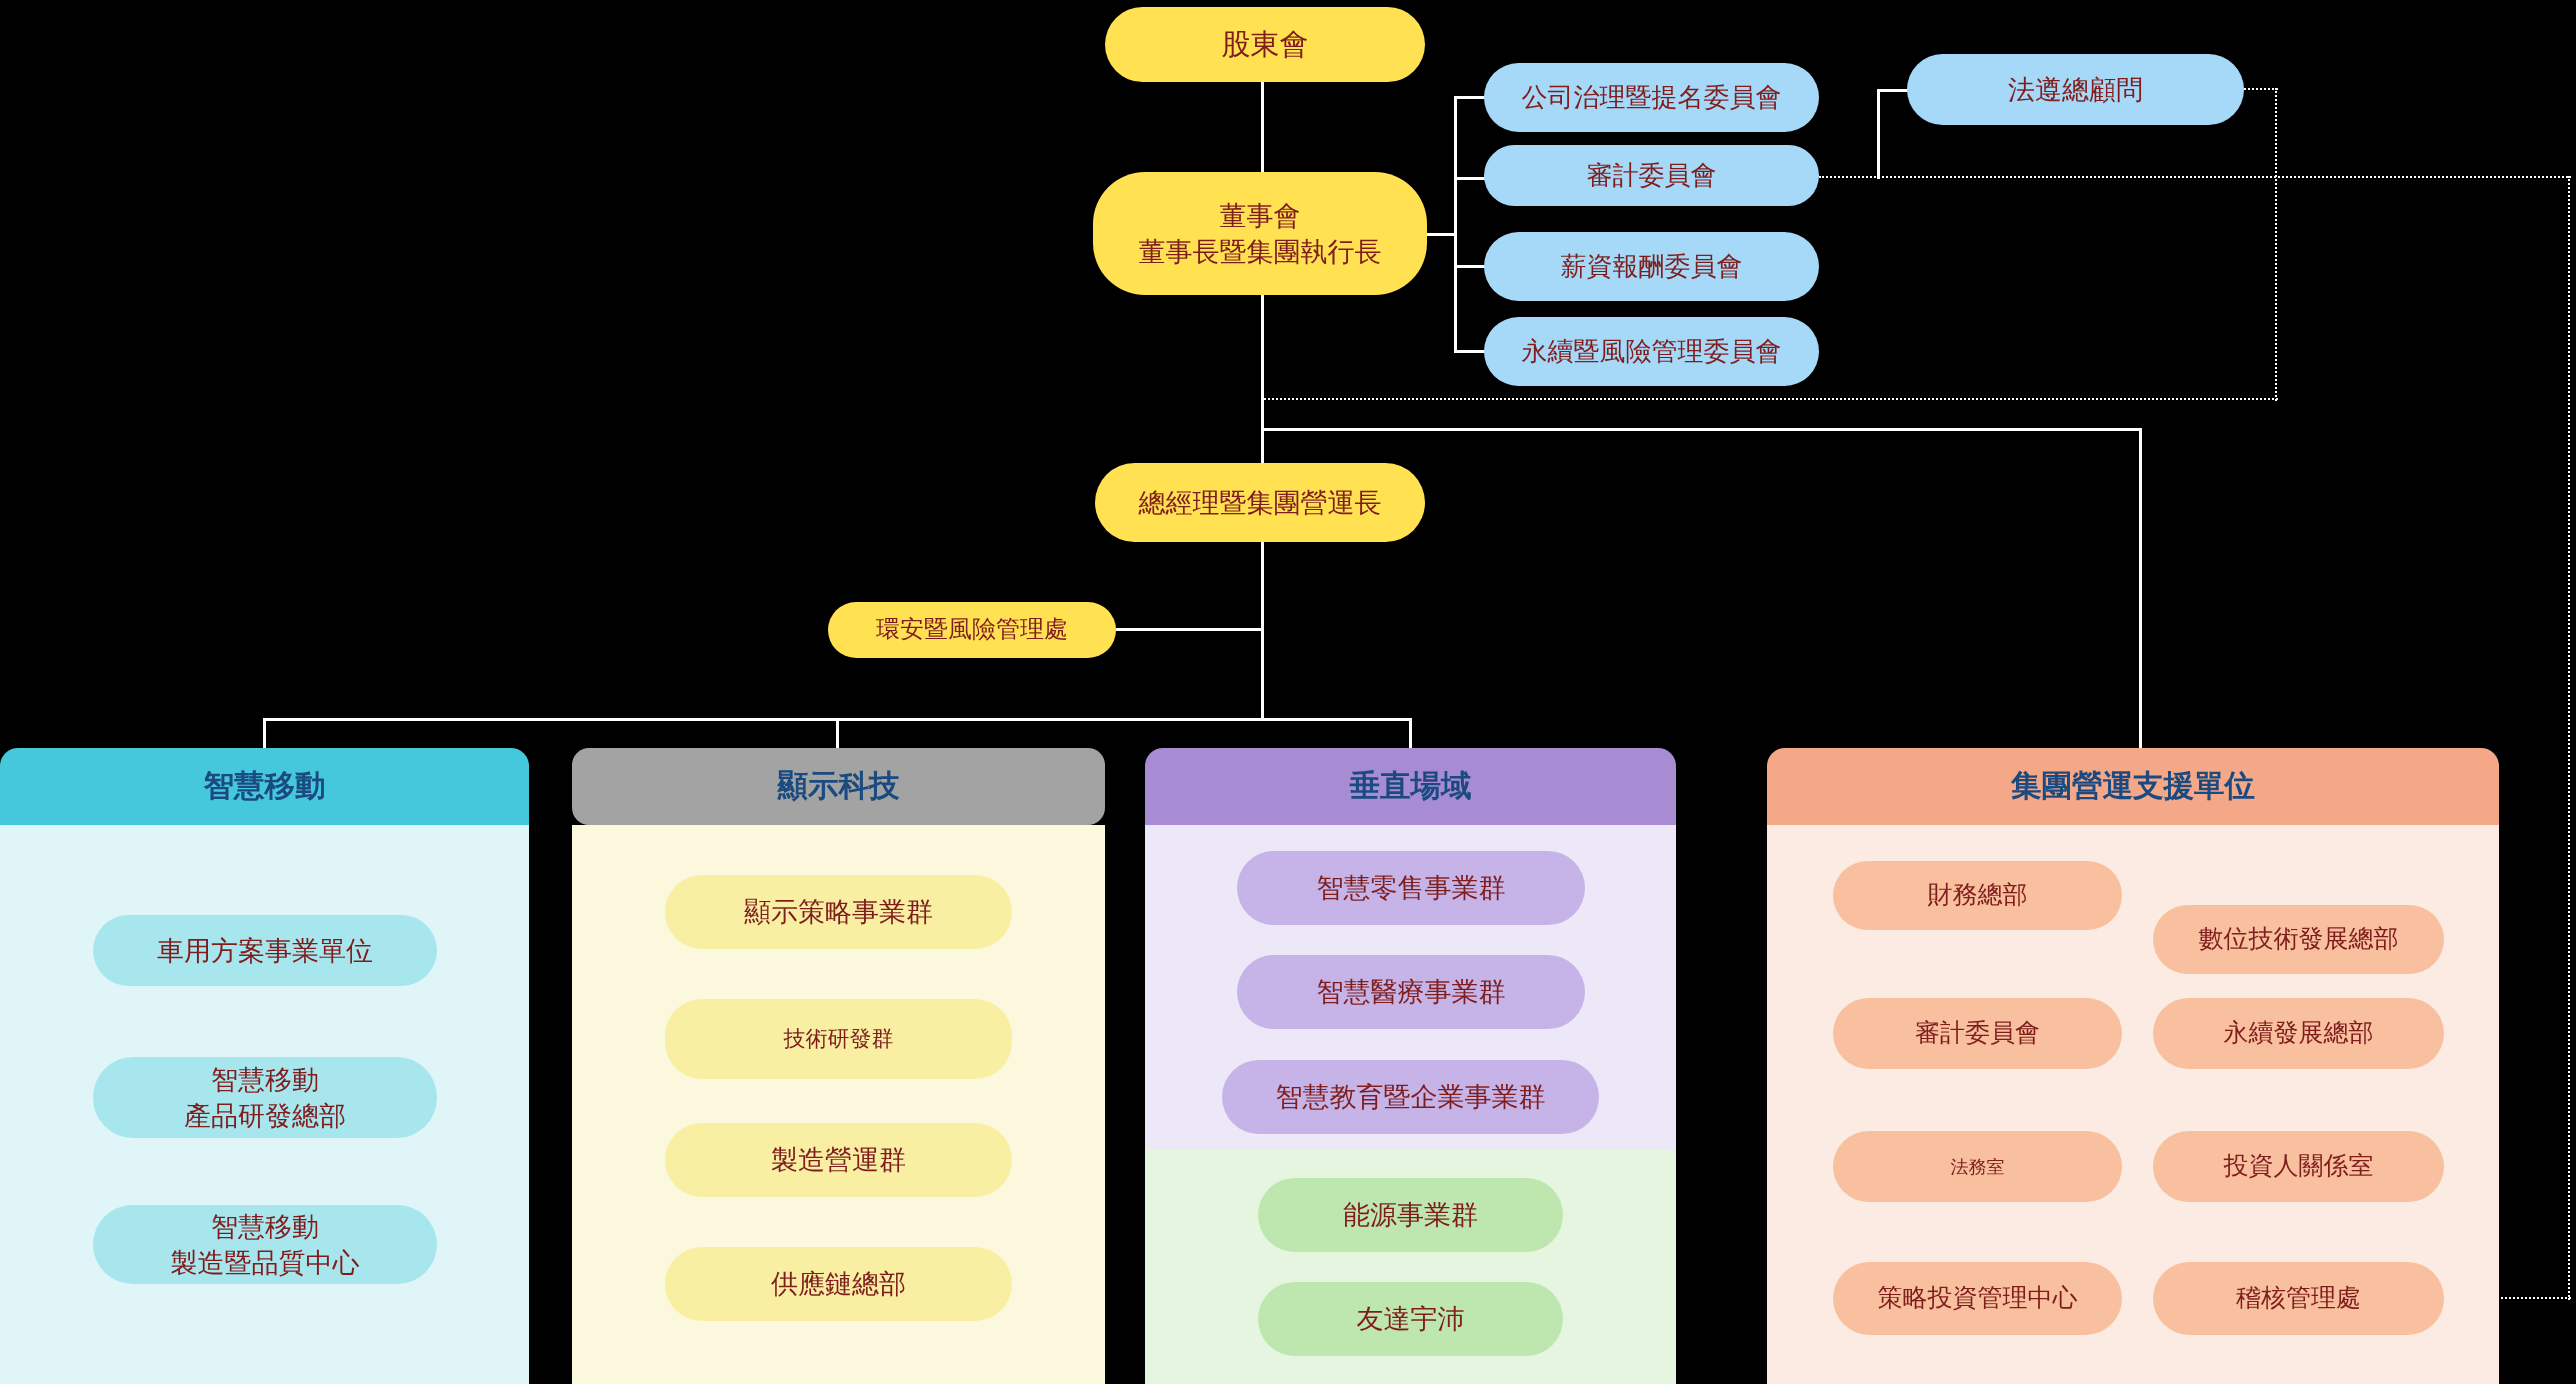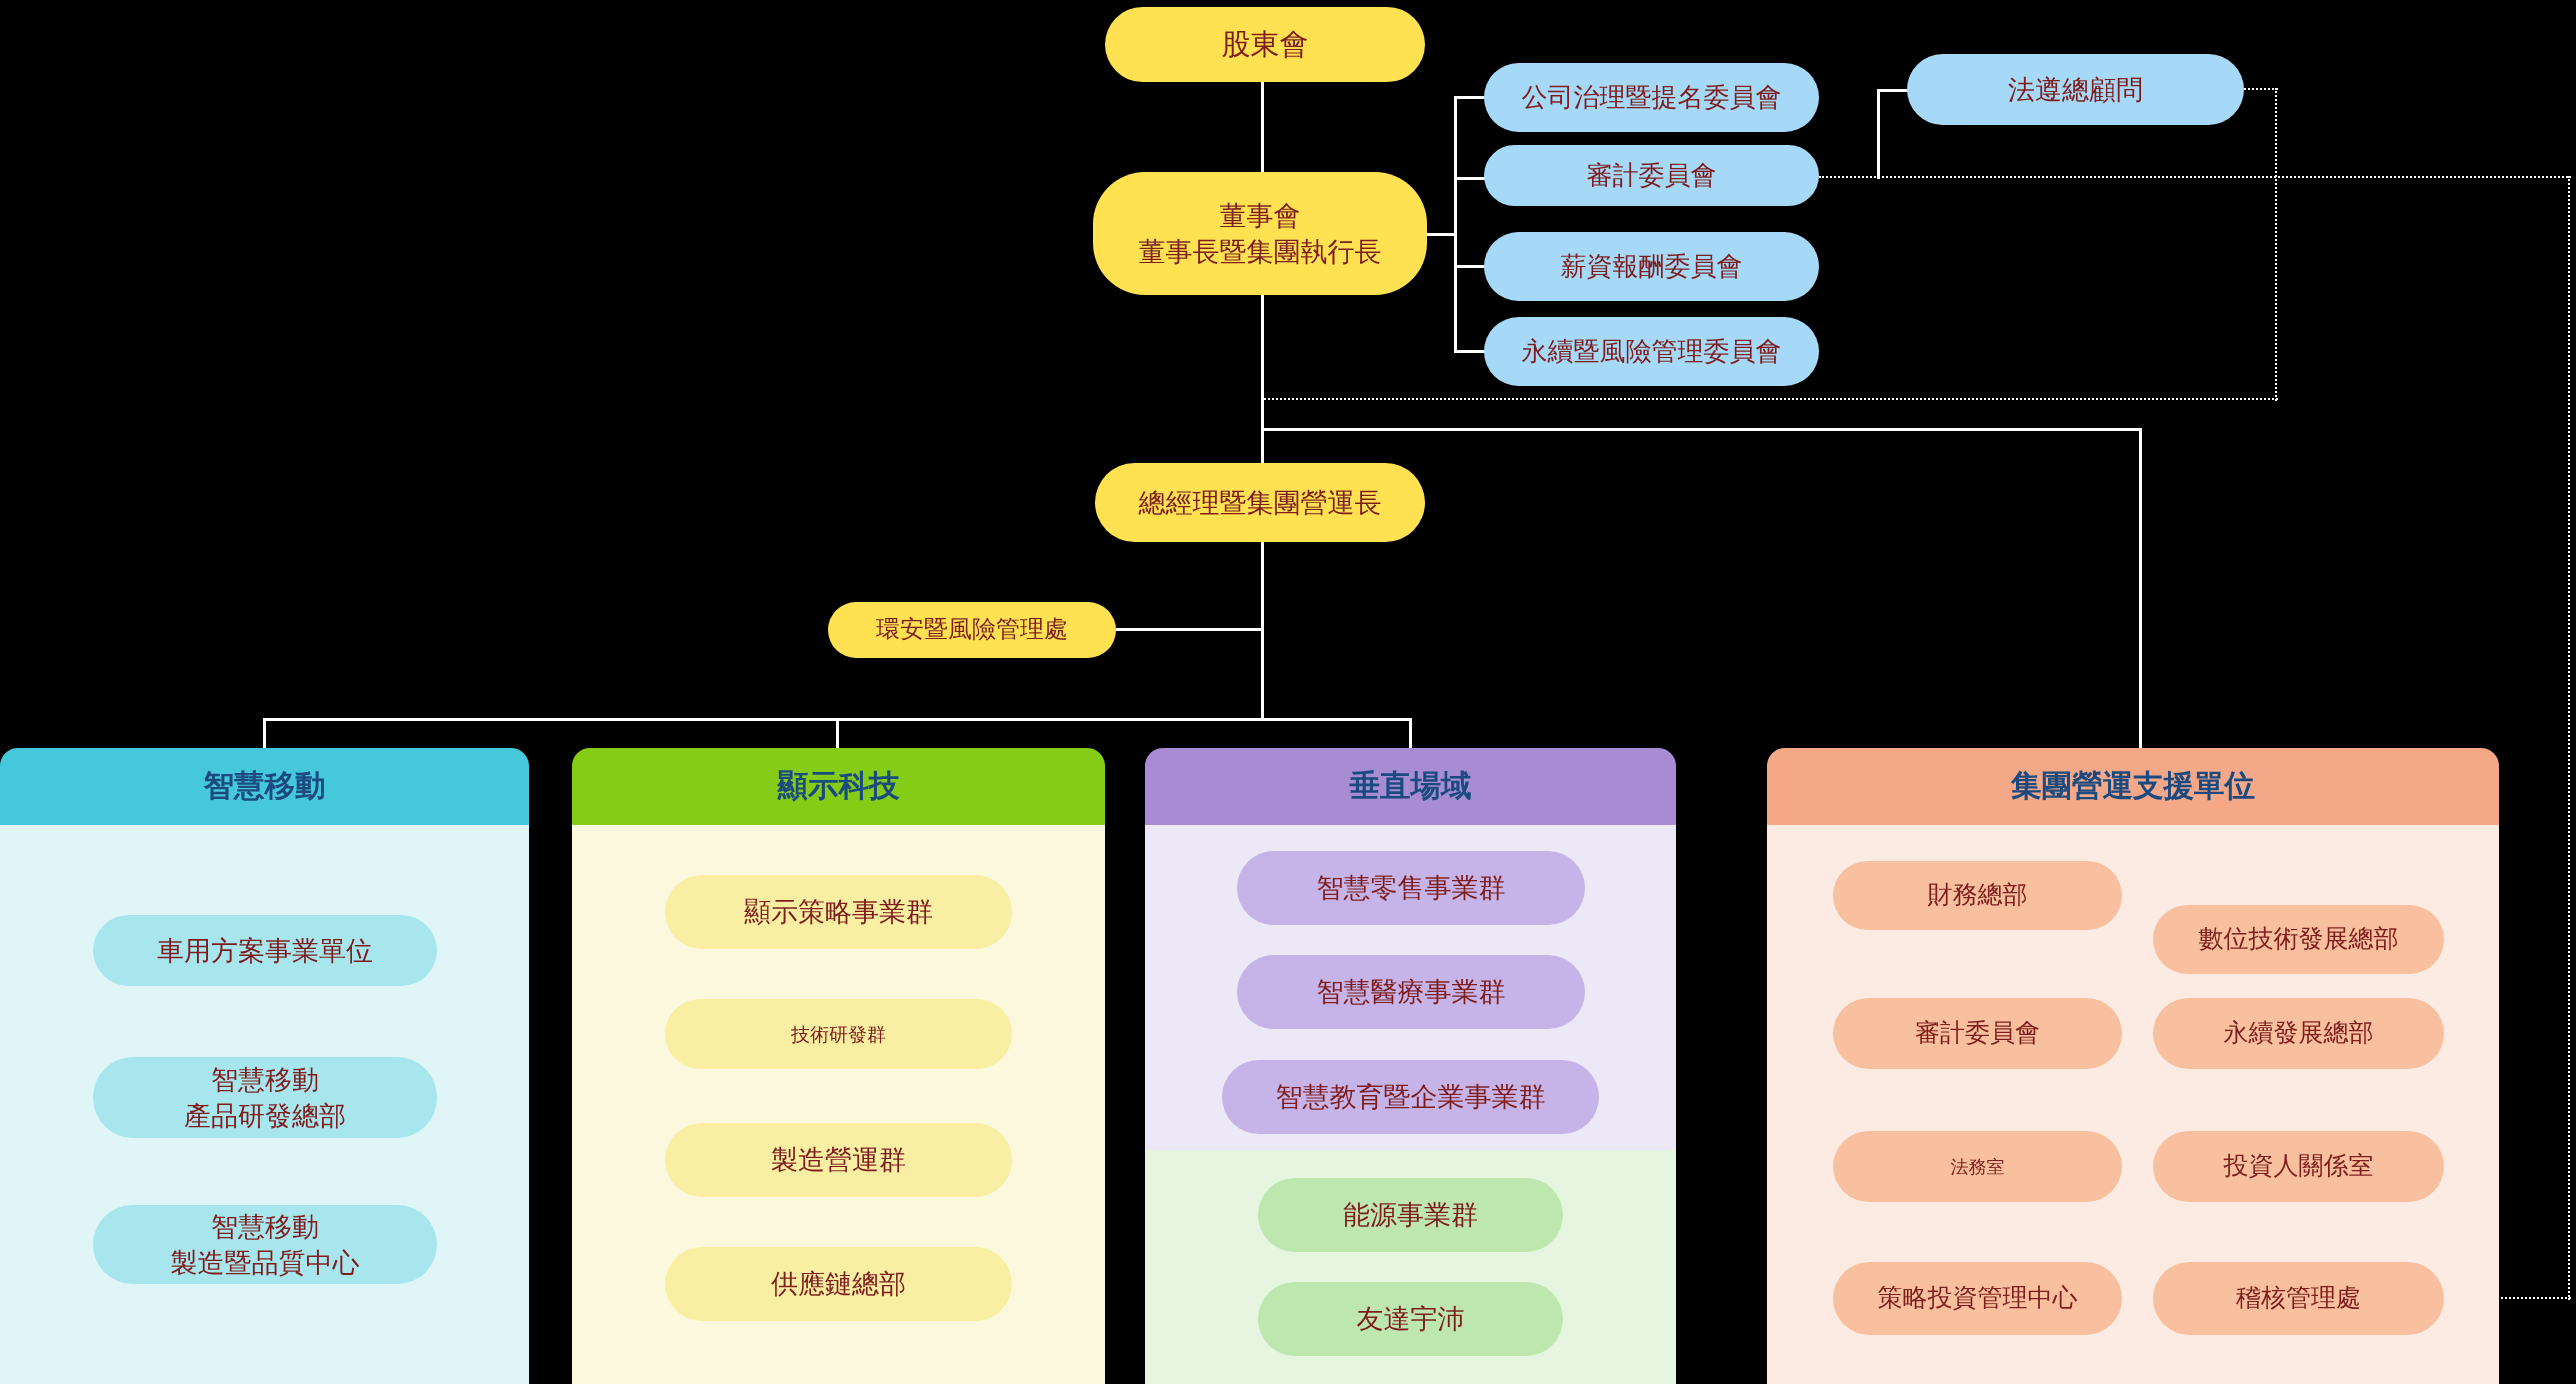--- a/index.html
+++ b/index.html
@@ -76,24 +76,24 @@
     <div class="panel-header" style="background:#45C8DC;">智慧移動</div>
     <div class="panel-body" style="top:77px;height:559px;background:#DFF5F8;"></div>
     <div class="pill" style="left:93px;top:167px;width:344px;height:71px;border-radius:36px;background:#A8E6EE;font-size:27px;">車用方案事業單位</div>
     <div class="pill" style="left:93px;top:309px;width:344px;height:81px;border-radius:40px;background:#A8E6EE;font-size:27px;">智慧移動
 產品研發總部</div>
     <div class="pill" style="left:93px;top:457px;width:344px;height:79px;border-radius:40px;background:#A8E6EE;font-size:27px;">智慧移動
 製造暨品質中心</div>
   </div>
 
   <div class="panel" style="left:572px;top:748px;width:533px;height:636px;">
-    <div class="panel-header" style="background:#84cc16;">顯示科技</div>
+    <div class="panel-header" style="background:#a3a3a3;border-radius:17px;">顯示科技</div>
     <div class="panel-body" style="top:77px;height:559px;background:#FCF8DD;"></div>
     <div class="pill" style="left:93px;top:127px;width:347px;height:74px;border-radius:37px;background:#F9EFA3;font-size:27px;">顯示策略事業群</div>
-    <div class="pill" style="left:93px;top:251px;width:347px;height:70px;border-radius:37px;background:#F9EFA3;font-size:19px;">技術研發群</div>
+    <div class="pill" style="left:93px;top:251px;width:347px;height:80px;border-radius:37px;background:#F9EFA3;font-size:22px;">技術研發群</div>
     <div class="pill" style="left:93px;top:375px;width:347px;height:74px;border-radius:37px;background:#F9EFA3;font-size:27px;">製造營運群</div>
     <div class="pill" style="left:93px;top:499px;width:347px;height:74px;border-radius:37px;background:#F9EFA3;font-size:27px;">供應鏈總部</div>
   </div>
 
   <div class="panel" style="left:1145px;top:748px;width:531px;height:636px;">
     <div class="panel-header" style="background:#A78CD3;">垂直場域</div>
     <div class="panel-body" style="top:77px;height:325px;background:#ECE8F7;"></div>
     <div class="panel-body" style="top:402px;height:234px;background:#E5F5E0;"></div>
     <div class="pill" style="left:92px;top:103px;width:348px;height:74px;border-radius:37px;background:#C6B4E9;font-size:27px;">智慧零售事業群</div>
     <div class="pill" style="left:92px;top:207px;width:348px;height:74px;border-radius:37px;background:#C6B4E9;font-size:27px;">智慧醫療事業群</div>

